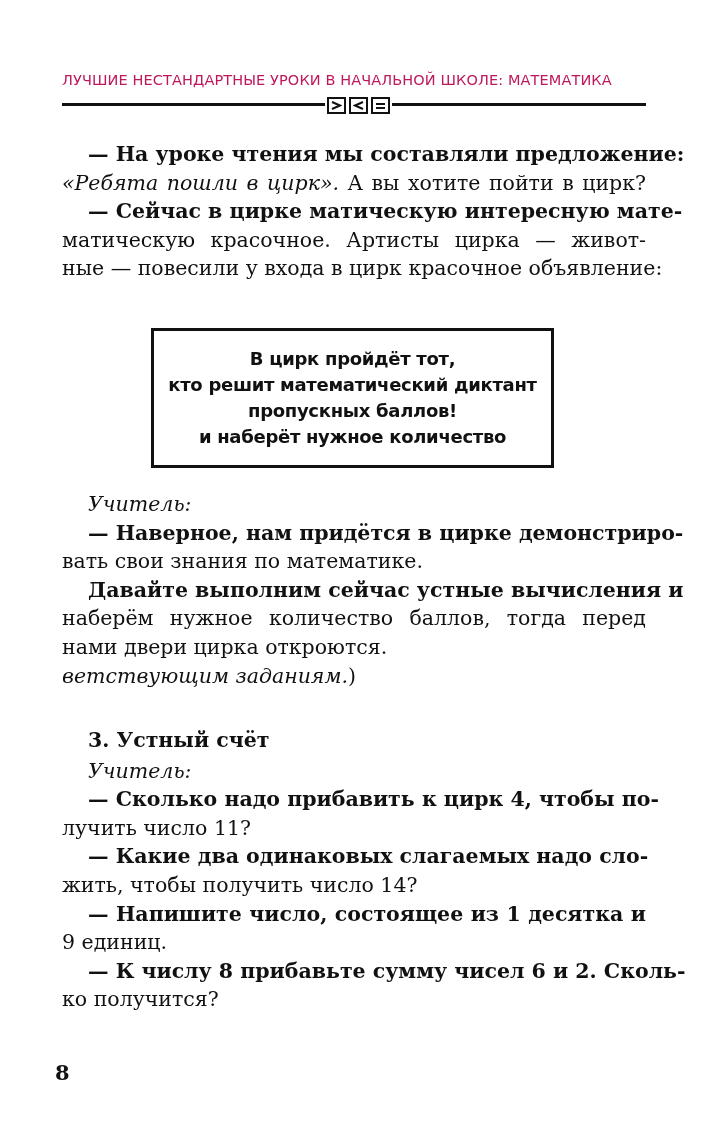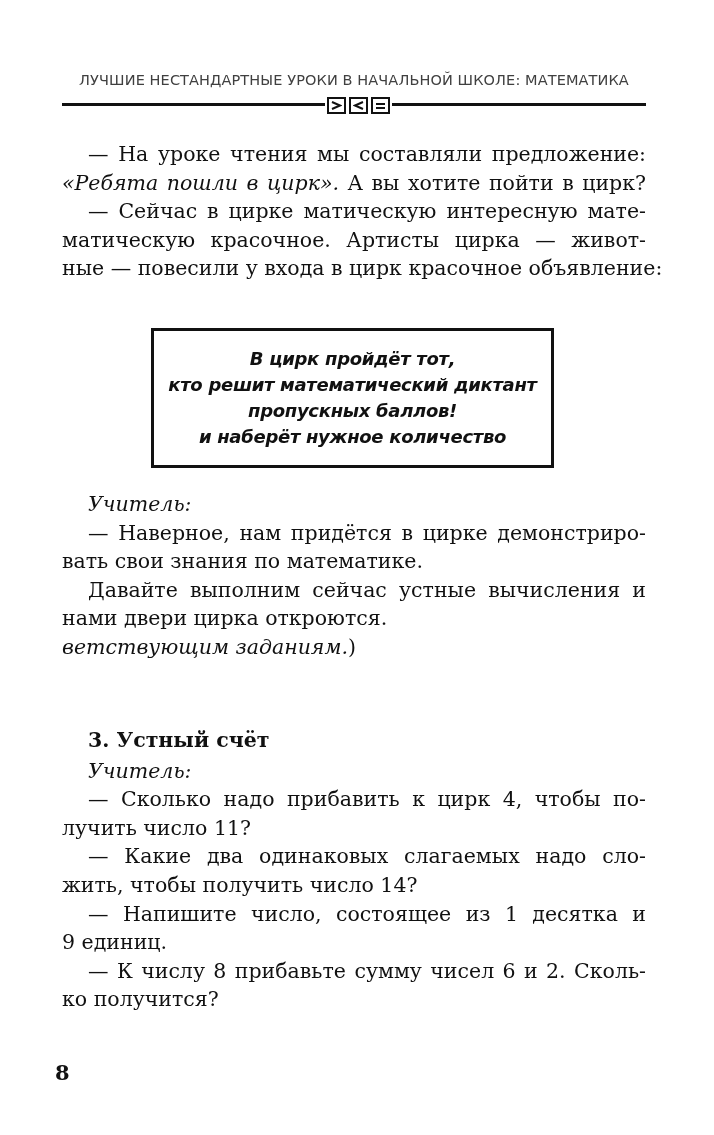--- a/index.html
+++ b/index.html
@@ -19,26 +19,25 @@
     position: absolute;
     left: 0; top: 0;
     width: 714px; height: 1135px;
   }
   
   .running-head {
     position: absolute;
     left: 62px;
     width: 584px;
     top: 72px;
-    text-align: center;
     font-family: "DejaVu Sans", "Liberation Sans", sans-serif;
     font-size: 14.5px;
     letter-spacing: 0.1px;
     white-space: nowrap;
-    color: #404040;
+    color: #be185d;
   }
   .head-rule {
     position: absolute;
     left: 62px;
     width: 584px;
     top: 103px;
     height: 3px;
     background: #111;
   }
   .ornament {
@@ -71,21 +70,21 @@
     line-height: 28.6px;
     text-align: justify;
   }
   .line {
     display: block;
     white-space: nowrap;
     text-align-last: justify;
     text-align: justify;
   }
   .line.last { text-align-last: left; }
-  .line.ind { padding-left: 26px; }
+  .line.ind { padding-left: 26px; font-weight: bold; }
   .it { font-style: italic; }
 
   .block1 { top: 140px; }
   .block2 { top: 490px; }
   .block3 { top: 726px; }
 
   
   .notice {
     position: absolute;
     left: 151px;
@@ -94,21 +93,20 @@
     height: 134px;
     border: 3px solid #111;
     background: #fff;
     display: flex;
     flex-direction: column;
     align-items: center;
     justify-content: center;
   }
   .notice .nline {
     font-family: "DejaVu Sans", "Liberation Sans", sans-serif;
-    font-style: italic;
     font-weight: bold;
     font-size: 18px;
     line-height: 26px;
     text-align: center;
     white-space: nowrap;
     letter-spacing: -0.3px;
   }
 
   .heading {
     font-weight: bold;
@@ -170,20 +168,21 @@
     <div class="nline">кто решит математический диктант</div>
     <div class="nline">пропускных баллов!</div>
     <div class="nline">и наберёт нужное количество</div>
   </div>
 
   <div class="text block2">
     <div class="speaker">Учитель:</div>
     <span class="line ind">— Наверное, нам придётся в цирке демонстриро-</span>
     <span class="line last">вать свои знания по математике.</span>
     <span class="line ind">Давайте выполним сейчас устные вычисления и</span>
+    <span class="line">наберём нужное количество баллов, тогда перед</span>
     <span class="line last">нами двери цирка откроются.</span>
     <span class="line last"><span class="it">ветствующим заданиям.</span><span>)</span></span>
   </div>
 
   <div class="text block3">
     <div class="heading">3. Устный счёт</div>
     <div class="gap-small"></div>
     <div class="speaker">Учитель:</div>
 
     <span class="line ind">— Сколько надо прибавить к цирк 4, чтобы по-</span>

